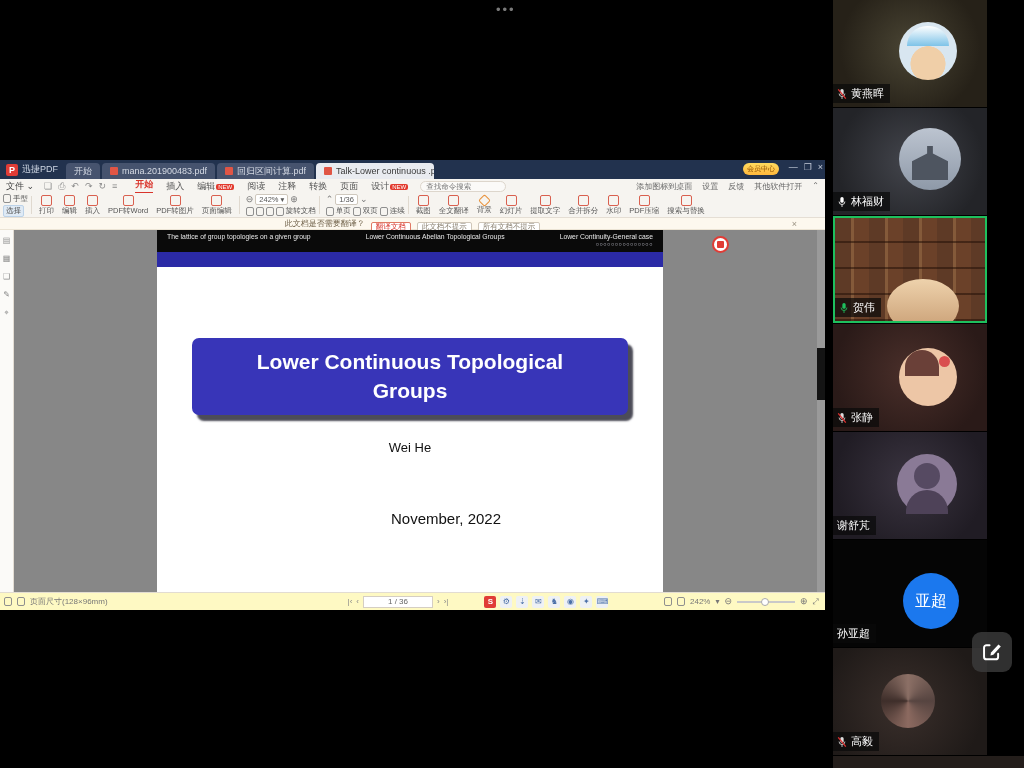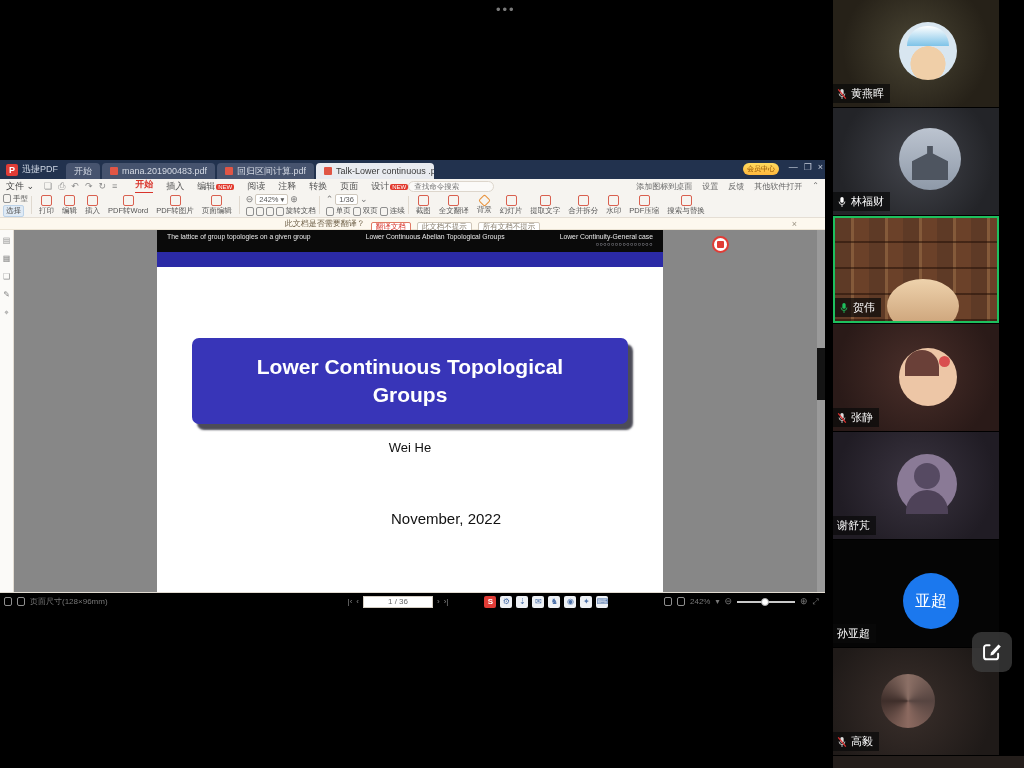--- a/index.html
+++ b/index.html
@@ -19,21 +19,21 @@
   .member{position:absolute;right:46px;top:3px;width:36px;height:12px;background:linear-gradient(#ffd95e,#ffb83c);border-radius:6px;color:#8a4a00;font-size:7px;display:flex;align-items:center;justify-content:center;white-space:nowrap;}
   .winctl{position:absolute;right:2px;top:2px;display:flex;gap:6px;color:#c3cad8;font-size:9px;}
 
   .menubar{position:absolute;left:0;top:19px;width:100%;height:14px;background:#f6f4f0;display:flex;align-items:center;font-size:9px;color:#555;}
   .menubar .mfile{margin-left:6px;color:#444;}
   .qicons{display:flex;gap:6px;margin-left:10px;color:#8a8a8a;font-size:9px;}
   .mtabs{display:flex;gap:13px;margin-left:18px;align-items:center;}
   .mtab{color:#555;}
   .mtab.active{color:#d9342b;font-weight:bold;border-bottom:2px solid #d9342b;padding-bottom:1px;}
   .newb{background:#e23a2e;color:#fff;font-size:6px;border-radius:2px;padding:0 2px;margin-left:1px;}
-  .msearch{width:86px;height:11px;border:1px solid #ddd6cc;border-radius:6px;background:#fbfaf8;font-size:7.5px;color:#999;padding:0 5px;}
+  .msearch{margin-left:12px;width:86px;height:11px;border:1px solid #ddd6cc;border-radius:6px;background:#fbfaf8;font-size:7.5px;color:#999;padding:0 5px;}
   .mlinks{margin-left:auto;display:flex;gap:10px;margin-right:6px;color:#666;font-size:8px;white-space:nowrap;}
 
   .toolbar{position:absolute;left:0;top:33px;width:100%;height:25px;background:#f6f4f0;border-bottom:1px solid #e5ded4;display:flex;align-items:center;}
   .vsep{width:1px;height:18px;background:#e0d9cf;margin:0 3px;flex:0 0 auto;}
   .tcol{display:flex;flex-direction:column;justify-content:center;gap:1px;margin-left:3px;}
   .trow{display:flex;align-items:center;gap:2px;font-size:7.5px;color:#555;}
   .selbox{background:#dfeaf5;border:1px solid #bcd2e8;border-radius:2px;padding:0 2px;}
   .tbi{display:flex;flex-direction:column;align-items:center;justify-content:center;gap:1px;padding:0 4px;flex:0 0 auto;}
   .tbi .lb{font-size:7.5px;color:#555;white-space:nowrap;line-height:1;}
   .mi{width:11px;height:11px;border:1.3px solid #d9604f;border-radius:2px;position:relative;}
@@ -49,44 +49,44 @@
   .nbtn.gray{border-color:#cfc6b8;color:#8a8070;}
   .nclose{position:absolute;right:28px;color:#9a9283;font-size:9px;}
 
   .content{position:absolute;left:0;top:70px;width:100%;height:362px;background:#878787;}
   .lsidebar{position:absolute;left:0;top:0;width:14px;height:100%;background:#fbfaf8;border-right:1px solid #e3ddd4;display:flex;flex-direction:column;align-items:center;gap:9px;padding-top:6px;color:#8a8a8a;font-size:8px;}
   .page{position:absolute;left:157px;top:0;width:506px;height:362px;background:#fff;}
   .shead{position:absolute;left:0;top:0;width:100%;height:22px;background:#0a0a0a;display:flex;justify-content:space-between;padding:3px 10px 0 10px;color:#e8e8e8;font-size:6.8px;}
   .shead .c3{text-align:right;}
   .sdots{color:#c8c8d4;font-size:5.5px;letter-spacing:.5px;display:block;margin-top:1px;}
   .navybar{position:absolute;left:0;top:22px;width:100%;height:15px;background:#2b2aa6;}
-  .titlebox{position:absolute;left:35px;top:108px;width:436px;height:86px;background:#3835b8;border-radius:7px;box-shadow:5px 6px 2px #4c4c58;display:flex;align-items:center;justify-content:center;padding:0 28px;}
+  .titlebox{position:absolute;left:35px;top:108px;width:436px;height:77px;background:#3835b8;border-radius:7px;box-shadow:5px 6px 2px #4c4c58;display:flex;align-items:center;justify-content:center;padding:0 28px;}
   .titlebox .t{color:#fff;font-size:21px;font-weight:bold;text-align:center;line-height:1.35;}
   .author{position:absolute;left:0;top:210px;width:100%;text-align:center;font-size:13px;color:#111;}
   .affil{position:absolute;left:0;top:246px;width:100%;text-align:center;font-size:10.5px;color:#111;}
   .sdate{position:absolute;left:0;top:280px;width:100%;text-align:center;font-size:15px;color:#111;margin-left:36px;}
   .redfab{position:absolute;left:712px;top:6px;width:17px;height:17px;border-radius:50%;background:#fff;border:2px solid #e03c36;display:flex;align-items:center;justify-content:center;}
   .redfab .inner{width:7px;height:7px;background:#e03c36;border-radius:1px;}
   .vscroll{position:absolute;right:0;top:0;width:8px;height:100%;background:#9a9a9a;}
   .vthumb{position:absolute;right:0;top:118px;width:8px;height:52px;background:#141414;}
 
-  .statusbar{position:absolute;left:0;top:432px;width:100%;height:18px;background:#000000;border-top:1px solid #e2dcd2;display:flex;align-items:center;font-size:8px;color:#777;}
+  .statusbar{position:absolute;left:0;top:432px;width:100%;height:18px;background:#fef9c3;border-top:1px solid #e2dcd2;display:flex;align-items:center;font-size:8px;color:#777;}
   .sb-left{display:flex;align-items:center;gap:5px;margin-left:4px;}
   .sb-nav{display:flex;align-items:center;gap:4px;margin-left:240px;color:#888;}
   .sb-nav .pbox2{border:1px solid #d5cec3;background:#fff;padding:0 24px;height:12px;display:flex;align-items:center;color:#666;}
   .overlay-strip{display:flex;align-items:center;gap:4px;margin-left:36px;}
   .ovi{width:12px;height:12px;border-radius:2px;display:flex;align-items:center;justify-content:center;font-size:8px;color:#4a6fa8;background:#eef1f5;}
   .ovi.sred{background:#e03c36;color:#fff;font-weight:bold;}
   .sb-right{margin-left:auto;display:flex;align-items:center;gap:5px;margin-right:6px;}
   .slider{width:58px;height:2px;background:#c9c9c9;position:relative;}
   .slider .knob{position:absolute;left:24px;top:-3px;width:8px;height:8px;border-radius:50%;background:#fff;border:1px solid #aaa;}
 
   
   .panel{position:absolute;left:833px;top:0;width:191px;height:768px;background:#000;}
-  .tile{position:absolute;left:0;width:166px;height:107px;overflow:hidden;padding-left:12px;}
+  .tile{position:absolute;left:0;width:154px;height:107px;overflow:hidden;padding-left:12px;}
   .tile .nametag{position:absolute;left:0;bottom:4px;display:flex;align-items:center;gap:4px;background:rgba(10,10,10,.72);padding:2px 6px 2px 4px;}
   .tile .nm{color:#fff;font-size:11px;white-space:nowrap;}
   .av{position:absolute;border-radius:50%;}
   .t1{top:0;background:radial-gradient(circle at 50% 45%,#4a4534,#262118 72%);}
   .t1 .av{left:66px;top:22px;width:58px;height:58px;background:radial-gradient(circle at 50% 72%,#f0cfa8 0 34%,#d8e6f0 35%);}
   .t1 .av::before{content:"";position:absolute;left:8px;top:4px;width:42px;height:20px;border-radius:21px 21px 0 0;background:linear-gradient(#ffffff,#7ec3e8);}
   .t2{top:108px;background:radial-gradient(circle at 50% 50%,#43454c,#232428 78%);}
   .t2 .av{left:66px;top:20px;width:62px;height:62px;background:linear-gradient(#bcc4d0,#8e99a8);}
   .t2 .av::before{content:"";position:absolute;left:13px;bottom:10px;width:36px;height:34px;background:#4e5560;clip-path:polygon(42% 0,58% 0,58% 22%,100% 45%,100% 100%,0 100%,0 45%,42% 22%);}
   .t3{top:216px;border:2px solid #1ec05e;background:

